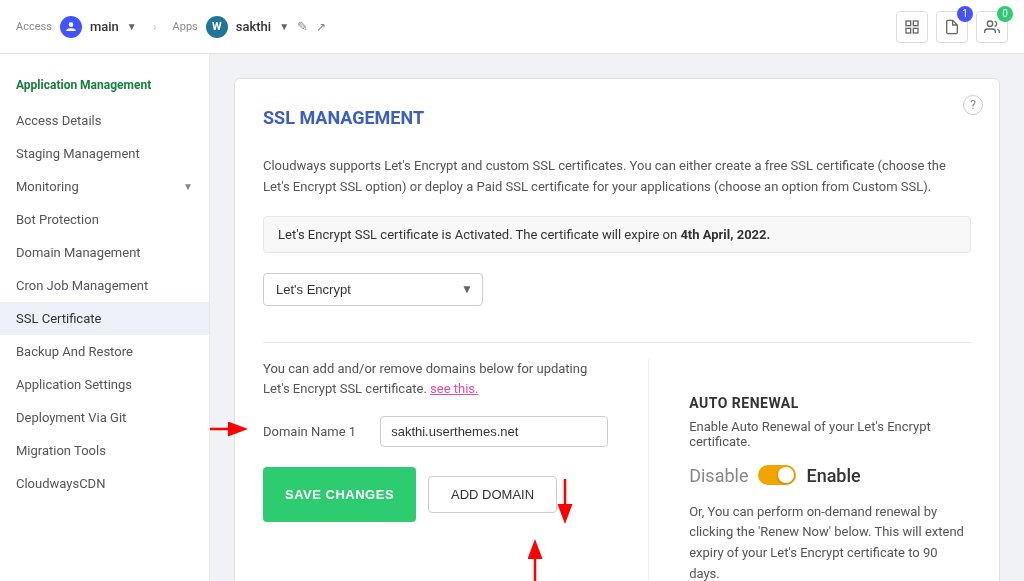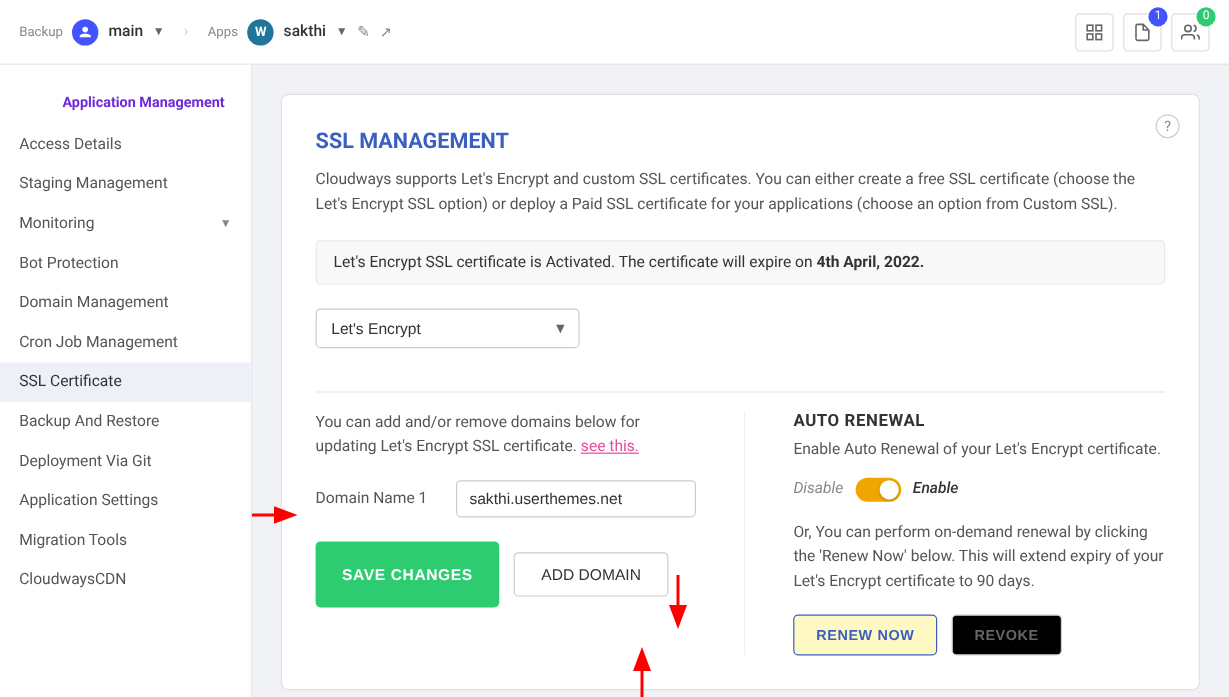--- a/index.html
+++ b/index.html
@@ -20,60 +20,60 @@
     .badge { position: absolute; top: -6px; right: -6px; background: #4353ff; color: #fff; border-radius: 50%; width: 16px; height: 16px; font-size: 10px; display: flex; align-items: center; justify-content: center; }
     .badge-green { background: #2ecc71; }
     .edit-icon { color: #888; font-size: 13px; cursor: pointer; }
     .external-icon { color: #888; font-size: 12px; cursor: pointer; }
 
     
     .layout { display: flex; height: calc(100vh - 54px); }
 
     
     .sidebar { width: 210px; background: #fff; border-right: 1px solid #e8e8e8; padding: 16px 0; flex-shrink: 0; overflow-y: auto; }
-    .sidebar-section-title { font-size: 12px; font-weight: 700; color: #6d28d9; padding: 8px 16px 12px; margin-left: 36px; }
+    .sidebar-section-title { font-size: 12px; font-weight: 700; color: #15803d; padding: 8px 16px 12px; }
     .sidebar-item { padding: 9px 16px; font-size: 13px; color: #555; cursor: pointer; display: flex; align-items: center; justify-content: space-between; }
 
     
     .main { flex: 1; padding: 24px; overflow-y: auto; }
     .content-card { background: #fff; border-radius: 6px; border: 1px solid #e0e0e0; padding: 28px; position: relative; max-width: 780px; }
     .help-icon { position: absolute; top: 16px; right: 16px; width: 20px; height: 20px; border-radius: 50%; border: 1px solid #ccc; display: flex; align-items: center; justify-content: center; color: #888; font-size: 12px; cursor: pointer; }
 
-    .section-title { font-size: 18px; font-weight: 700; color: #3b5fc0; margin-bottom: 12px; }
+    .section-title { font-size: 18px; font-weight: 700; color: #3b5fc0; margin-bottom: 28px; }
     .section-desc { font-size: 13px; color: #555; line-height: 1.6; margin-bottom: 18px; }
 
     .status-bar { background: #f8f8f8; border: 1px solid #e8e8e8; border-radius: 4px; padding: 10px 14px; font-size: 13px; color: #333; margin-bottom: 20px; }
     .status-bar strong { font-weight: 700; color: #333; }
 
     .ssl-select-wrapper { position: relative; display: inline-block; margin-bottom: 20px; }
     .ssl-select { appearance: none; background: #fff; border: 1px solid #ccc; border-radius: 4px; padding: 8px 32px 8px 12px; font-size: 13px; color: #333; cursor: pointer; width: 220px; }
     .ssl-select-arrow { position: absolute; right: 10px; top: 50%; transform: translateY(-50%); color: #666; pointer-events: none; font-size: 12px; }
 
     .divider { border: none; border-top: 1px solid #e8e8e8; margin: 16px 0; }
 
     .two-col { display: flex; gap: 40px; }
     .left-col { flex: 1; }
     .right-col { flex: 1; border-left: 1px solid #f0f0f0; padding-left: 40px; }
 
     .desc-text { font-size: 13px; color: #555; line-height: 1.6; margin-bottom: 16px; }
     .see-link { color: #ec4899; text-decoration: underline; cursor: pointer; font-weight: 400; }
 
     .domain-row { display: flex; align-items: center; gap: 24px; margin-bottom: 20px; }
     .domain-label { font-size: 13px; color: #555; white-space: nowrap; }
-    .domain-input { border: 1px solid #ccc; border-radius: 4px; padding: 7px 10px; font-size: 13px; color: #333; width: 200px; }
+    .domain-input { border: 1px solid #ccc; border-radius: 4px; padding: 7px 10px; font-size: 13px; color: #333; width: 228px; }
 
     .button-row { display: flex; gap: 12px; align-items: center; }
     .btn-save { background: #2ecc71; color: #fff; border: none; border-radius: 4px; padding: 20px 22px; font-size: 13px; font-weight: 700; cursor: pointer; letter-spacing: 0.5px; }
     .btn-add { background: #fff; color: #333; border: 1px solid #ccc; border-radius: 4px; padding: 10px 22px; font-size: 13px; font-weight: 500; cursor: pointer; }
 
-    .auto-renewal-title { font-size: 14px; font-weight: 700; color: #333; margin-bottom: 8px; letter-spacing: 0.5px; }
+    .auto-renewal-title { font-size: 14px; font-weight: 700; color: #333; margin-bottom: 8px; letter-spacing: 0.5px; margin-top: 36px; }
     .auto-renewal-desc { font-size: 13px; color: #555; margin-bottom: 16px; }
 
     .toggle-row { display: flex; align-items: center; gap: 10px; margin-bottom: 16px; }
-    .toggle-label { font-size: 13px; color: #888; font-style: italic; }
+    .toggle-label { font-size: 18px; color: #888; }
     .toggle-label.active-label { color: #333; font-weight: 500; }
     .toggle { width: 38px; height: 20px; background: #f0a500; border-radius: 10px; position: relative; cursor: pointer; }
     .toggle-knob { width: 16px; height: 16px; background: #fff; border-radius: 50%; position: absolute; top: 2px; right: 2px; box-shadow: 0 1px 3px rgba(0,0,0,0.2); }
 
     .renewal-text { font-size: 13px; color: #555; line-height: 1.6; margin-bottom: 16px; }
 
     .renewal-btns { display: flex; gap: 12px; }
     .btn-renew { background: #fef9c3; color: #3b5fc0; border: 1px solid #3b5fc0; border-radius: 4px; padding: 9px 18px; font-size: 12px; font-weight: 700; cursor: pointer; letter-spacing: 0.5px; }
     .btn-revoke { background: #000000; color: #666; border: 1px solid #ccc; border-radius: 4px; padding: 9px 18px; font-size: 12px; font-weight: 700; cursor: pointer; letter-spacing: 0.5px; }
 
@@ -81,21 +81,21 @@
     .monitoring-row { display: flex; align-items: center; justify-content: space-between; }
 
     
     .sidebar-item.ssl-active { background: #eef0ff; color: #333; }
   </style>
 </head>
 <body>
 
 <div class="topbar">
   <div class="topbar-section">
-    <span class="topbar-label">Backup</span>
+    <span class="topbar-label">Access</span>
     <div class="server-icon">
       <svg width="14" height="14" viewBox="0 0 24 24" fill="white">
           <circle cx="12" cy="8" r="4"></circle>
           <path d="M12 14c-6 0-8 2-8 4v1h16v-1c0-2-2-4-8-4z"></path>
         </svg>
     </div>
     <span class="topbar-value">main</span>
     <span class="chevron-down">▼</span>
   </div>
   <span class="separator">›</span>
@@ -160,24 +160,24 @@
       <span>Cron Job Management</span>
     </div>
     <div class="sidebar-item ssl-active" style="background:#eef0f8;">
       <span>SSL Certificate</span>
 
     </div>
     <div class="sidebar-item">
       <span>Backup And Restore</span>
     </div>
     <div class="sidebar-item">
+      <span>Application Settings</span>
+    </div>
+    <div class="sidebar-item">
       <span>Deployment Via Git</span>
-    </div>
-    <div class="sidebar-item">
-      <span>Application Settings</span>
     </div>
     <div class="sidebar-item">
       <span>Migration Tools</span>
     </div>
     <div class="sidebar-item">
       <span>CloudwaysCDN</span>
     </div>
   </div>
 
   <div class="main">

